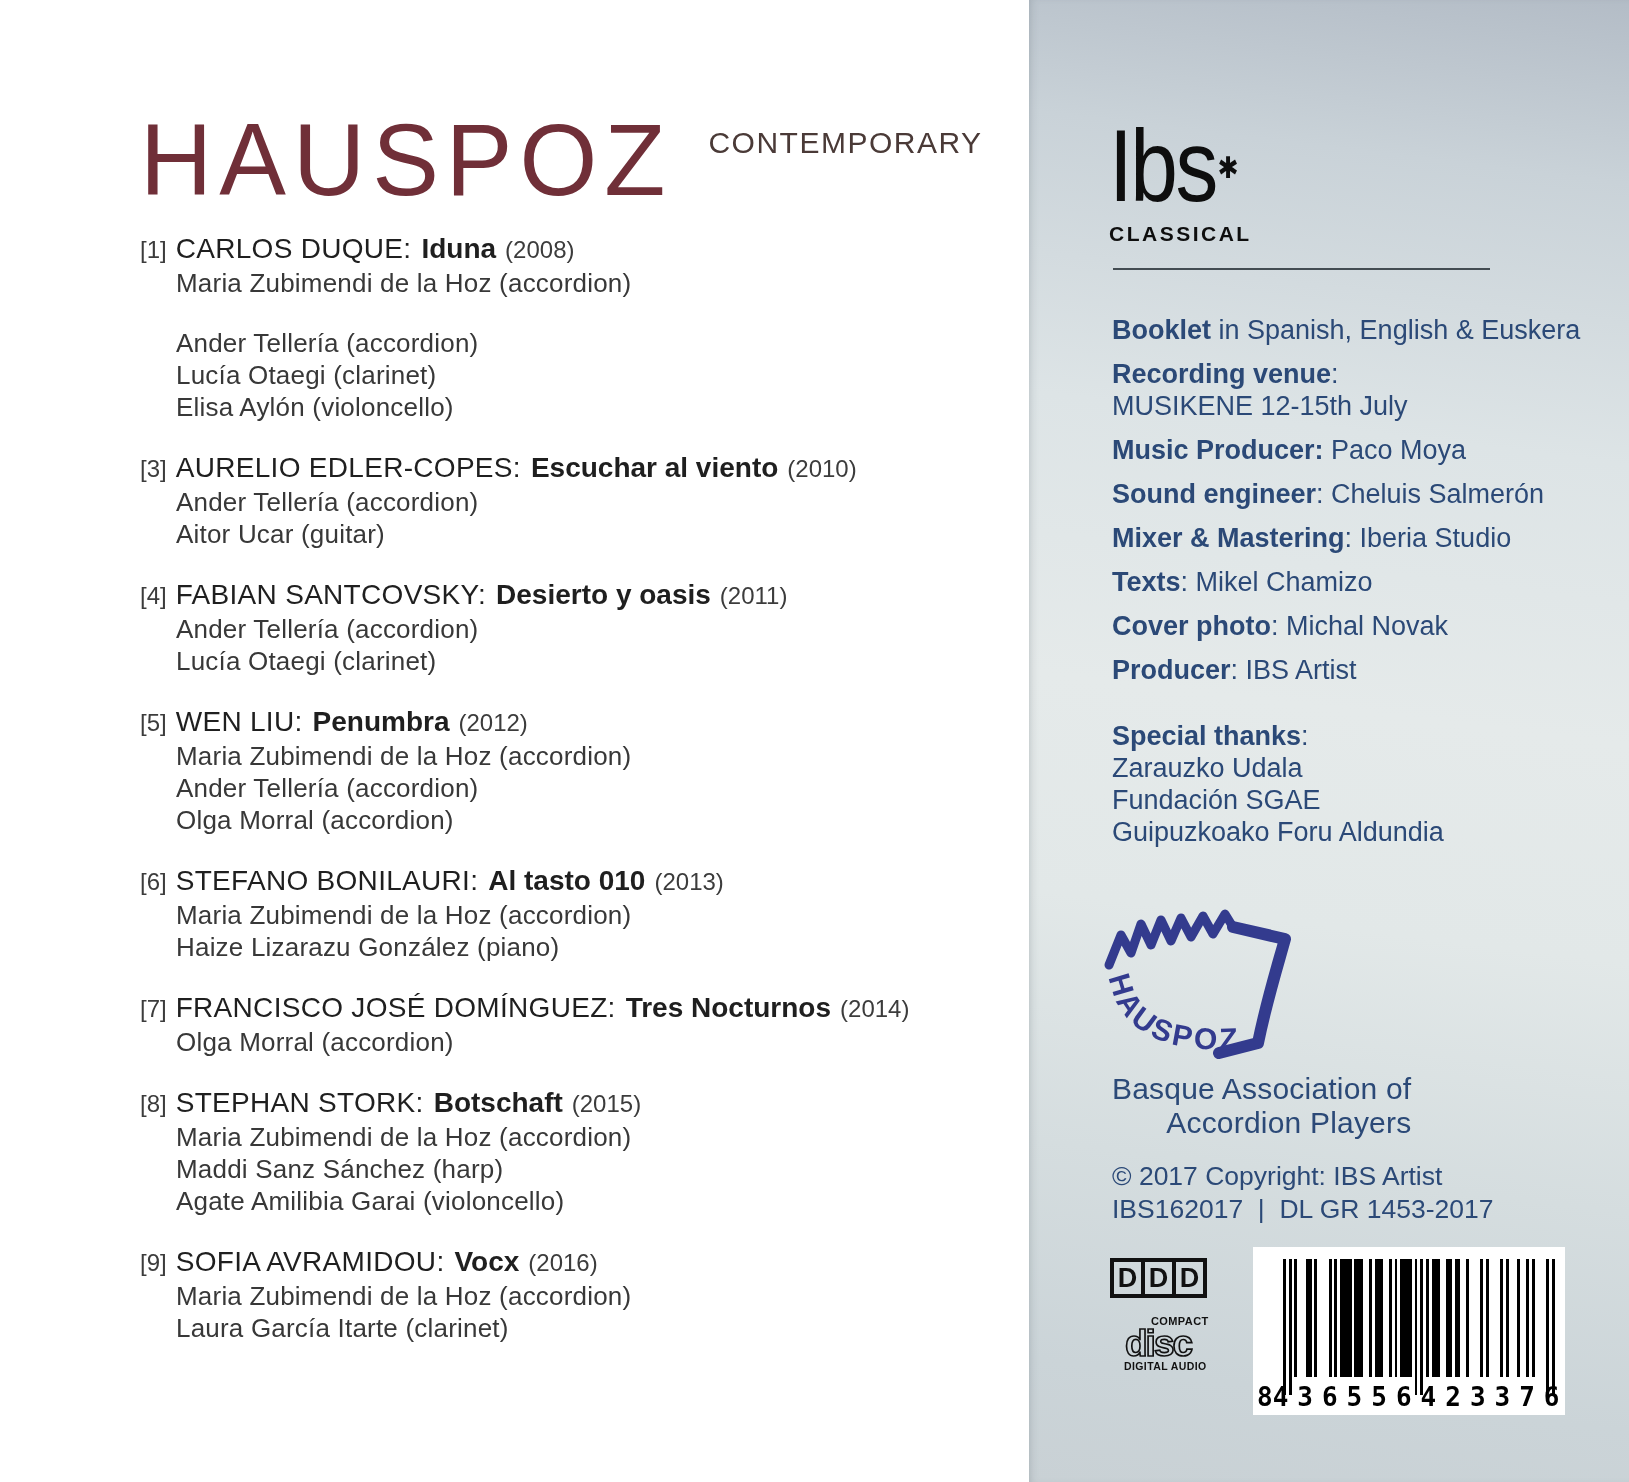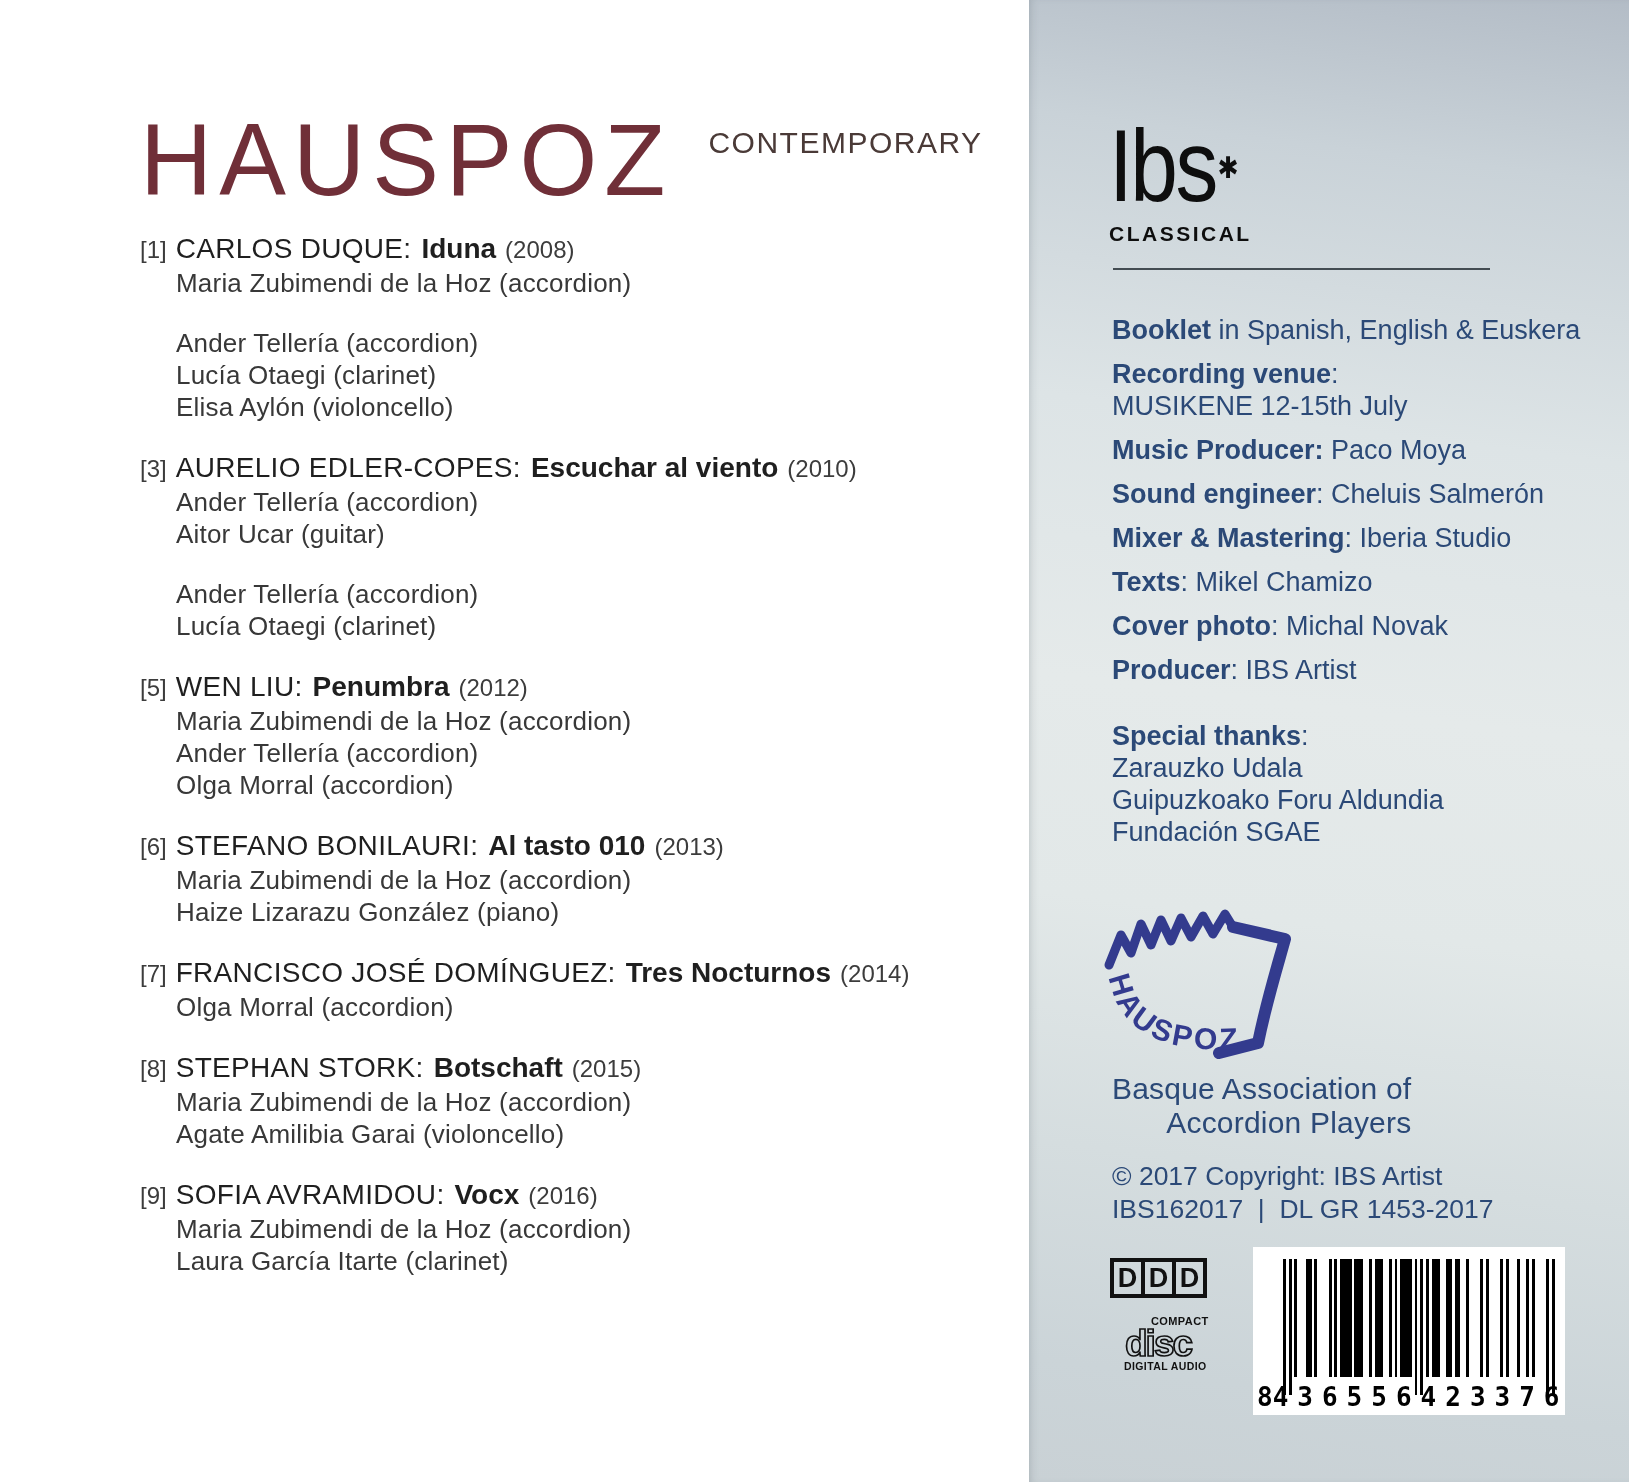--- a/index.html
+++ b/index.html
@@ -113,20 +113,23 @@
 
       <li class="track">
         <div class="t-head">
           <span class="t-num">[3]</span><span class="t-comp">AURELIO EDLER-COPES:</span><span class="t-work">Escuchar al viento</span><span class="t-year">(2010)</span>
         </div>
         <div class="t-perf">Ander Tellería (accordion)</div>
         <div class="t-perf">Aitor Ucar (guitar)</div>
       </li>
 
       <li class="track">
+        <div class="t-head">
+          <span class="t-num">[4]</span><span class="t-comp">FABIAN SANTCOVSKY:</span><span class="t-work">Desierto y oasis</span><span class="t-year">(2011)</span>
+        </div>
         <div class="t-perf">Ander Tellería (accordion)</div>
         <div class="t-perf">Lucía Otaegi (clarinet)</div>
       </li>
 
       <li class="track">
         <div class="t-head">
           <span class="t-num">[5]</span><span class="t-comp">WEN LIU:</span><span class="t-work">Penumbra</span><span class="t-year">(2012)</span>
         </div>
         <div class="t-perf">Maria Zubimendi de la Hoz (accordion)</div>
         <div class="t-perf">Ander Tellería (accordion)</div>
@@ -146,20 +149,21 @@
           <span class="t-num">[7]</span><span class="t-comp">FRANCISCO JOSÉ DOMÍNGUEZ:</span><span class="t-work">Tres Nocturnos</span><span class="t-year">(2014)</span>
         </div>
         <div class="t-perf">Olga Morral (accordion)</div>
       </li>
 
       <li class="track">
         <div class="t-head">
           <span class="t-num">[8]</span><span class="t-comp">STEPHAN STORK:</span><span class="t-work">Botschaft</span><span class="t-year">(2015)</span>
         </div>
         <div class="t-perf">Maria Zubimendi de la Hoz (accordion)</div>
+        <div class="t-perf">Maddi Sanz Sánchez (harp)</div>
         <div class="t-perf">Agate Amilibia Garai (violoncello)</div>
       </li>
 
       <li class="track">
         <div class="t-head">
           <span class="t-num">[9]</span><span class="t-comp">SOFIA AVRAMIDOU:</span><span class="t-work">Vocx</span><span class="t-year">(2016)</span>
         </div>
         <div class="t-perf">Maria Zubimendi de la Hoz (accordion)</div>
         <div class="t-perf">Laura García Itarte (clarinet)</div>
       </li>
@@ -178,22 +182,22 @@
       <p><b>Booklet</b><span> in Spanish, English &amp; Euskera</span></p>
       <p><b>Recording venue</b><span>:</span><br><span>MUSIKENE 12-15th July</span></p>
       <p><b>Music Producer:</b><span> Paco Moya</span></p>
       <p><b>Sound engineer</b><span>: Cheluis Salmerón</span></p>
       <p><b>Mixer &amp; Mastering</b><span>: Iberia Studio</span></p>
       <p><b>Texts</b><span>: Mikel Chamizo</span></p>
       <p><b>Cover photo</b><span>: Michal Novak</span></p>
       <p><b>Producer</b><span>: IBS Artist</span></p>
       <p class="thanks-head"><b>Special thanks</b><span>:</span></p>
       <p class="thanks-item">Zarauzko Udala</p>
+      <p class="thanks-item">Fundación SGAE</p>
       <p class="thanks-item">Guipuzkoako Foru Aldundia</p>
-      <p class="thanks-item">Fundación SGAE</p>
     </div>
 
     <svg class="sketch" width="250" height="190" viewBox="0 0 250 190">
       <path d="M28,72 L40,42 50,60 60,31 70,52 80,27 90,48 100,25 110,44 122,23 132,41 144,21 152,34" fill="none" stroke="#333b8e" stroke-width="9" stroke-linecap="round" stroke-linejoin="round"></path>
       <path d="M152,34 L204,46 C198,68 186,106 177,150 L138,160" fill="none" stroke="#333b8e" stroke-width="12" stroke-linecap="round" stroke-linejoin="round"></path>
       <path id="arcp" d="M28,84 C36,128 66,160 152,156" fill="none" stroke="none"></path>
       <text font-size="30" font-weight="bold" letter-spacing="3" fill="#333b8e" font-family="Liberation Sans, sans-serif">
         <textPath href="#arcp">HAUSPOZ</textPath>
       </text>
     </svg>

